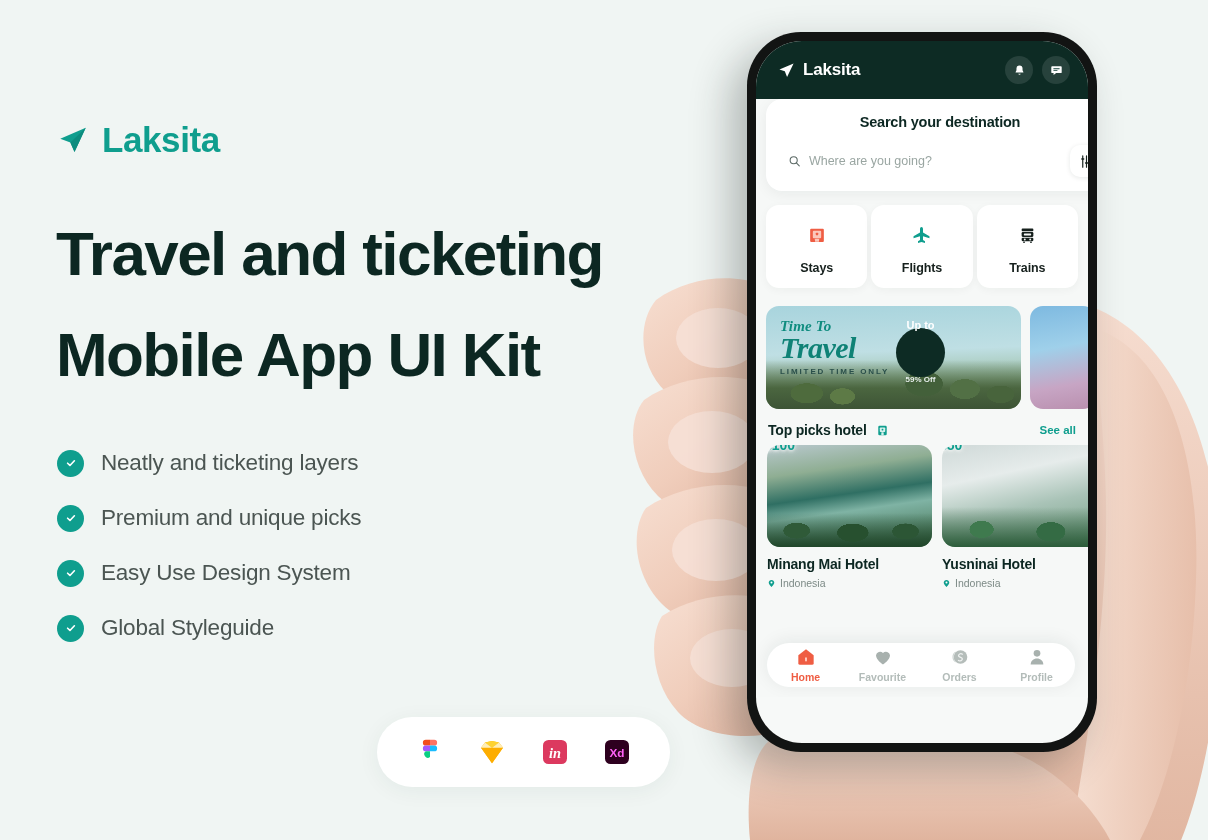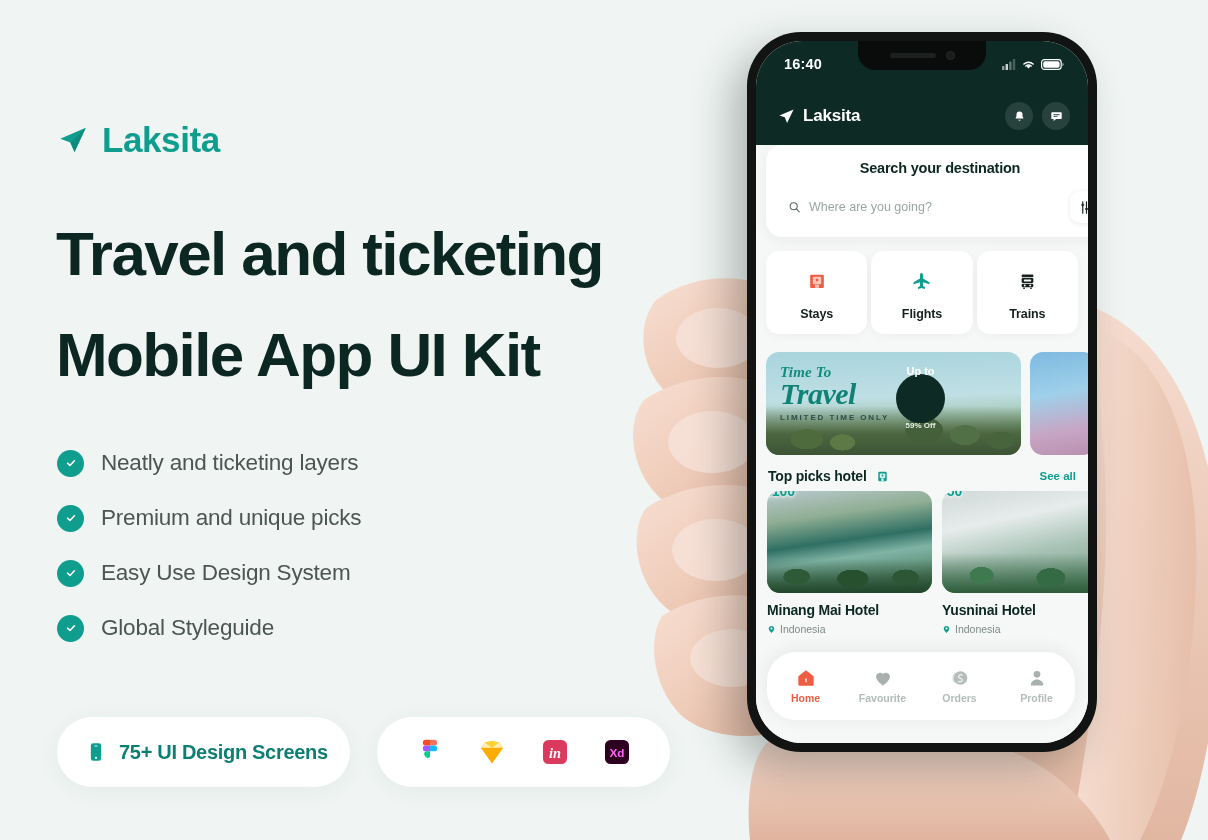--- a/index.html
+++ b/index.html
@@ -486,22 +486,22 @@
     display: flex;
     align-items: center;
     gap: 4px;
     font-size: 10.5px;
     color: #7d8a86;
   }
 
   
   .bottom-nav {
     position: absolute;
-    left: 11px; bottom: 23px;
-    width: 308px; height: 68px;
+    left: 11px; bottom: 10px;
+    width: 308px; height: 44px;
     border-radius: 29px;
     background: #ffffff;
     display: flex;
     align-items: center;
     justify-content: space-around;
     z-index: 8;
     box-shadow: 0 -2px 18px rgba(16,40,34,0.08);
   }
   .nav-item {
     display: flex;
@@ -560,45 +560,20 @@
         <ellipse cx="116" cy="550" rx="44" ry="31" fill="#f6e0d6" opacity="0.9"></ellipse>
         <ellipse cx="132" cy="658" rx="42" ry="29" fill="#f6e0d6" opacity="0.88"></ellipse>
 
         <path d="M170 740 C240 716 360 724 430 760 C486 790 510 840 510 840 L150 840 C146 800 150 756 170 740 Z" fill="url(#skinC)"></path>
       </svg>
     </div>
 
     <div class="phone">
       <div class="phone-screen">
 
-        <div class="status-bar">
-          <div class="notch">
-            <div class="notch-speaker"></div>
-            <div class="notch-cam"></div>
-          </div>
-          <div class="status-time">16:40</div>
-          <div class="status-icons">
-            <svg width="14" height="11" viewBox="0 0 14 11">
-              <rect x="0" y="7" width="2.4" height="4" rx="0.6" fill="#fff" opacity="0.55"></rect>
-              <rect x="3.6" y="5" width="2.4" height="6" rx="0.6" fill="#fff" opacity="0.8"></rect>
-              <rect x="7.2" y="2.6" width="2.4" height="8.4" rx="0.6" fill="#fff" opacity="0.35"></rect>
-              <rect x="10.8" y="0" width="2.4" height="11" rx="0.6" fill="#fff" opacity="0.25"></rect>
-            </svg>
-            <svg width="15" height="11" viewBox="0 0 15 11">
-              <path d="M7.5 9.6 L5.6 7.4 A3.3 3.3 0 0 1 9.4 7.4 Z" fill="#fff"></path>
-              <path d="M2.9 5 A7.3 7.3 0 0 1 12.1 5" stroke="#fff" stroke-width="1.5" fill="none" stroke-linecap="round"></path>
-              <path d="M4.8 7 A4.6 4.6 0 0 1 10.2 7" stroke="#fff" stroke-width="1.5" fill="none" stroke-linecap="round"></path>
-            </svg>
-            <svg width="23" height="11" viewBox="0 0 23 11">
-              <rect x="0.6" y="0.6" width="19.6" height="9.8" rx="2.8" stroke="#fff" stroke-width="1.2" fill="none"></rect>
-              <rect x="2.2" y="2.2" width="16.4" height="6.6" rx="1.7" fill="#fff"></rect>
-              <path d="M21.5 3.8 v3.4 a1.9 1.9 0 0 0 0-3.4 Z" fill="#fff" opacity="0.75"></path>
-            </svg>
-          </div>
-        </div>
 
         <div class="app-header">
           <div class="app-brand">
             <svg width="17" height="17" viewBox="0 0 24 24">
               <path d="M22 2 L2 10.5 L9.6 13.2 L12.8 21 Z" fill="#ffffff"></path>
             </svg>
             <span class="app-brand-name">Laksita</span>
           </div>
           <div class="header-actions">
             <div class="hdr-btn">
@@ -809,28 +784,20 @@
       <div class="feature-row">
         <div class="check-circle">
           <svg width="14" height="14" viewBox="0 0 24 24">
             <path d="M6.2 12.4 L10.2 16.2 L17.8 8.2" stroke="#ffffff" stroke-width="2.8" fill="none" stroke-linecap="round" stroke-linejoin="round"></path>
           </svg>
         </div>
         <div class="feature-label">Global Styleguide</div>
       </div>
     </div>
 
-    <div class="pill-screens">
-      <svg width="22" height="22" viewBox="0 0 24 24">
-        <rect x="6.4" y="2.4" width="11.2" height="19.2" rx="2.6" fill="#0f9e8e"></rect>
-        <rect x="10.2" y="4.8" width="3.6" height="1.3" rx="0.65" fill="#e9f7f4"></rect>
-        <circle cx="12" cy="18.4" r="1.25" fill="#e9f7f4"></circle>
-      </svg>
-      <span class="pill-screens-label">75+ UI Design Screens</span>
-    </div>
 
     <div class="pill-tools">
       <svg class="tool-logo" viewBox="0 0 24 24">
         <path d="M8.6 2.2h3.4v4.6H8.6a2.3 2.3 0 0 1 0-4.6Z" fill="#f24e1e"></path>
         <path d="M12 2.2h3.4a2.3 2.3 0 0 1 0 4.6H12Z" fill="#ff7262"></path>
         <path d="M8.6 6.8h3.4v4.6H8.6a2.3 2.3 0 0 1 0-4.6Z" fill="#a259ff"></path>
         <path d="M12 6.8h3.4a2.3 2.3 0 0 1 0 4.6H12Z" fill="#1abcfe"></path>
         <path d="M8.6 11.4h3.4V16a2.3 2.3 0 1 1-3.4-4.6Z" fill="#0acf83"></path>
       </svg>
       <svg class="tool-logo" viewBox="0 0 24 24">

